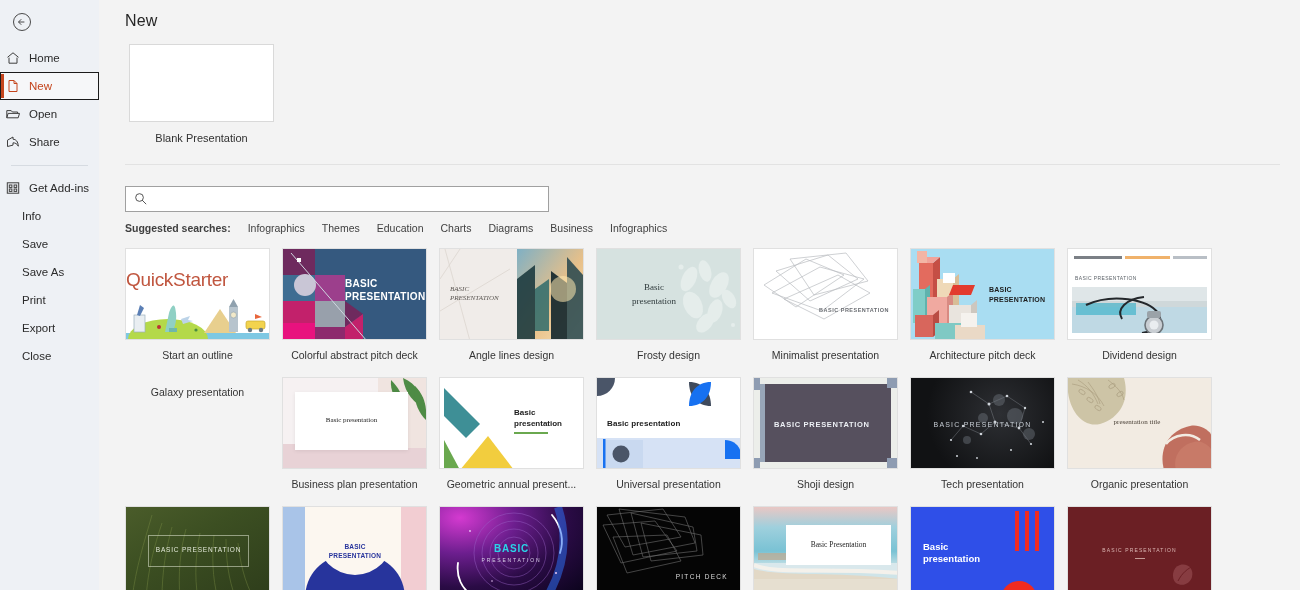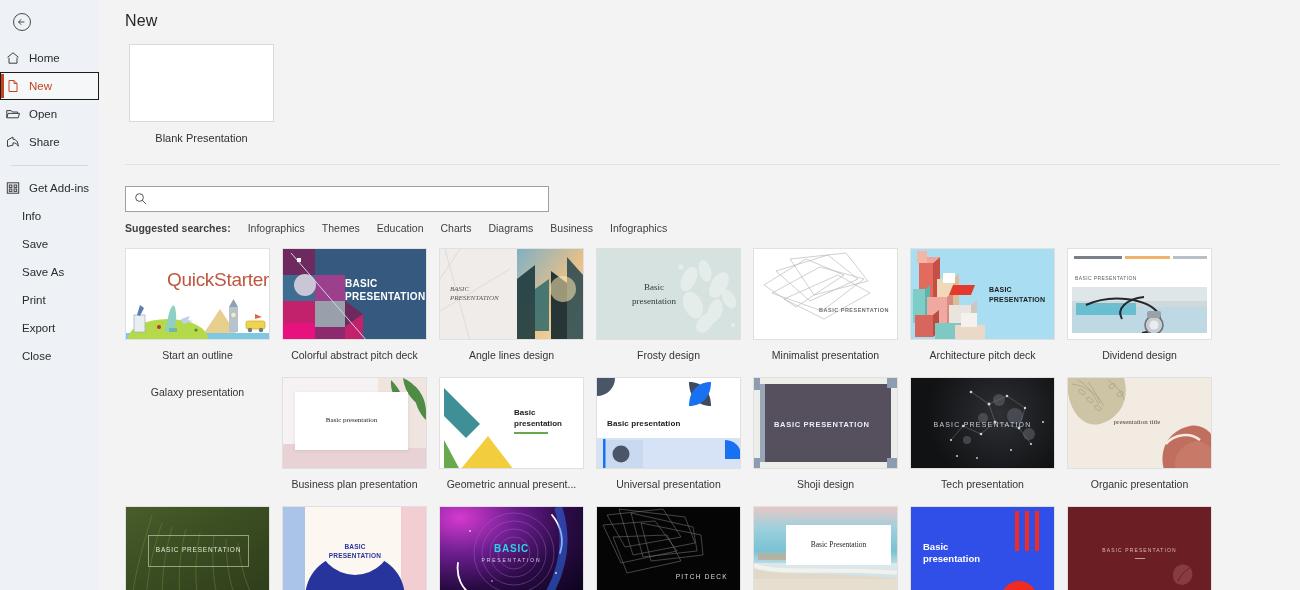--- a/index.html
+++ b/index.html
@@ -217,21 +217,21 @@
           <span class="suggest-link">Diagrams</span>
           <span class="suggest-link">Business</span>
           <span class="suggest-link">Infographics</span>
         </span>
     </div>
 
     <div id="grid">
         <div class="tpl">
     <div class="tpl-thumb">
             <div class="art" style="background:#fff">
-        <div class="t" style="left:0;right:0;top:20px;text-align:right;font-size:19px;color:#c0563f;font-family:'Liberation Sans',sans-serif;letter-spacing:-.3px">QuickStarter</div>
+        <div class="t" style="left:0;right:0;top:20px;text-align:left;font-size:19px;color:#c0563f;font-family:'Liberation Sans',sans-serif;letter-spacing:-.3px">QuickStarter</div>
         <svg viewBox="0 0 145 92" style="position:absolute;inset:0;width:145px;height:92px">
           <path d="M0 84h145v8H0z" fill="#7ec8e3"></path>
           <ellipse cx="42" cy="90" rx="40" ry="20" fill="#b4d94a"></ellipse>
           <path d="M78 84l16-24 16 24z" fill="#e8cf8e"></path>
           <rect x="8" y="66" width="11" height="17" fill="#e9eef2" stroke="#9bb0bd" stroke-width=".7"></rect>
           <path d="M11 66l3-10 4 3-4 8z" fill="#5b7fb5"></path>
           <circle cx="33" cy="78" r="2" fill="#b33"></circle>
           <path d="M43 64c3-9 6-11 7 0 1 10-2 14-3 19h-8z" fill="#8fd0c4"></path>
           <rect x="43" y="79" width="8" height="4" fill="#6fb7ab"></rect>
           <path d="M55 70l9-3-2 4 5 1-10 3z" fill="#bcd3e8"></path>

